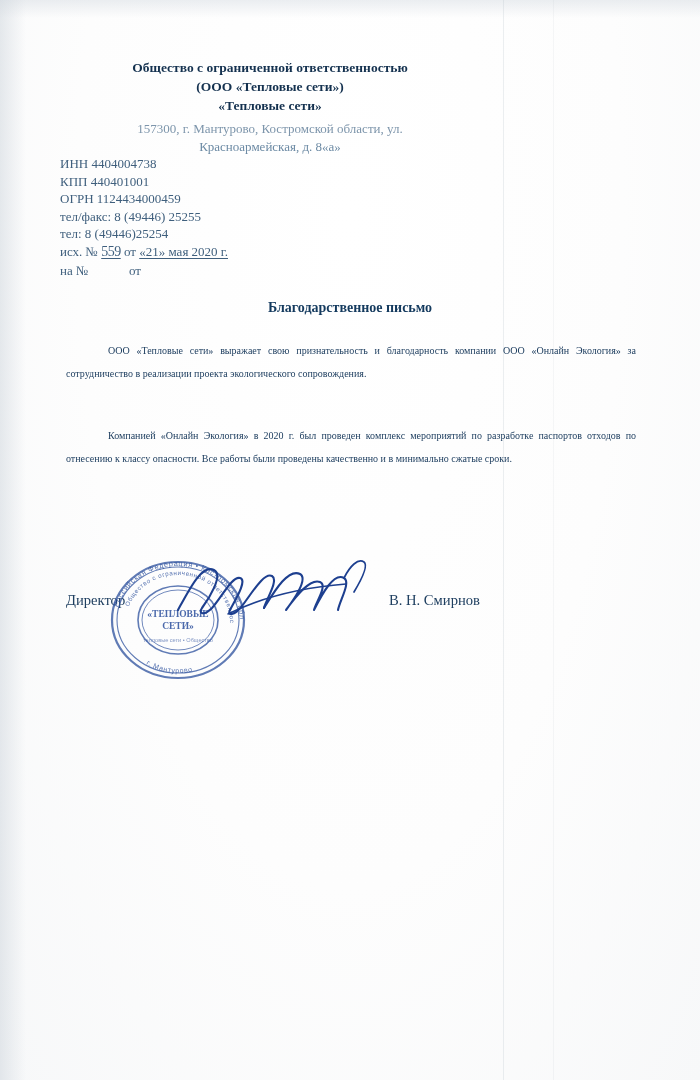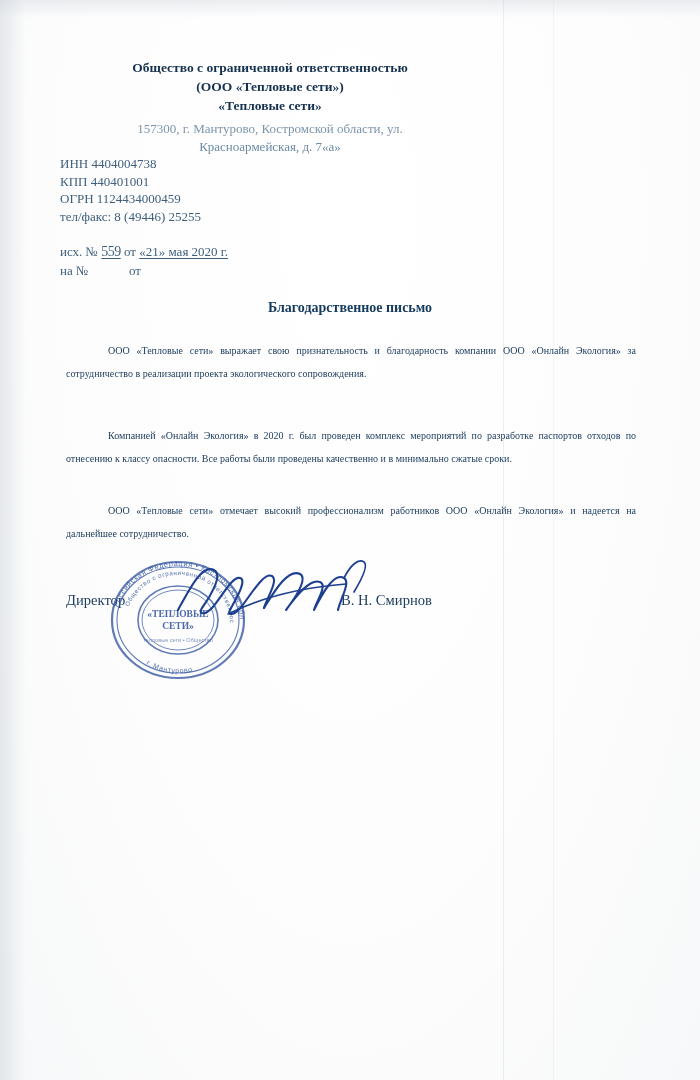--- a/index.html
+++ b/index.html
@@ -111,21 +111,21 @@
 
   .sign-row {
     position: absolute;
     left: 66px;
     top: 592px;
     width: 570px;
     font-size: 14.6px;
     color: #1f3f60;
   }
   .sign-row .role { position: absolute; left: 0; top: 0; }
-  .sign-row .name { position: absolute; left: 275px; top: 0; }
+  .sign-row .name { position: absolute; left: 275px; top: 0; padding-left: 48px; }
 
   
   .signature {
     position: absolute;
     left: 168px;
     top: 548px;
     width: 230px;
     height: 90px;
     pointer-events: none;
   }
@@ -163,25 +163,26 @@
   <div class="streak" style="left:553px; opacity:.5;"></div>
 
   <div class="header">
     <div>Общество с ограниченной ответственностью</div>
     <div>(ООО «Тепловые сети»)</div>
     <div>«Тепловые сети»</div>
   </div>
 
   <div class="address-block">
     <span class="line1">157300, г. Мантурово, Костромской области, ул.</span>
-    <span class="line2">Красноармейская, д. 7«а»</span>
+    <span class="line2">Красноармейская, д. 8«а»</span>
     <span class="l">ИНН 4404004738</span>
     <span class="l">КПП 440401001</span>
     <span class="l">ОГРН 1124434000459</span>
     <span class="l">тел/факс: 8 (49446) 25255</span>
+    <span class="l">тел: 8 (49446)25254</span>
   </div>
 
   <div class="refs">
     <div>
       <span>исх. №</span>
       <span class="num u">559</span>
       <span>от</span>
       <span class="u">«21» мая 2020 г.</span>
     </div>
     <div>
@@ -192,23 +193,20 @@
   </div>
 
   <div class="title">Благодарственное письмо</div>
 
   <div class="body-text p1">
     <p>ООО «Тепловые сети» выражает свою признательность и благодарность компании ООО «Онлайн Экология» за сотрудничество в реализации проекта экологического сопровождения.</p>
   </div>
   <div class="body-text p2">
     <p>Компанией «Онлайн Экология» в 2020 г. был проведен комплекс мероприятий  по разработке паспортов отходов по отнесению к классу опасности. Все работы были проведены качественно и в минимально сжатые сроки.</p>
   </div>
-  <div class="body-text p3">
-    <p>ООО «Тепловые сети» отмечает высокий профессионализм работников ООО «Онлайн Экология» и надеется на дальнейшее сотрудничество.</p>
-  </div>
 
   <div class="sign-row">
     <span class="role">Директор</span>
     <span class="name">В. Н. Смирнов</span>
   </div>
 
   <svg class="stamp" viewBox="0 0 170 124" aria-hidden="true">
     <defs>
       <path id="arcTop" d="M 20 66 A 62 56 0 0 1 144 66"></path>
       <path id="arcTop2" d="M 30 66 A 52 47 0 0 1 134 66"></path>

